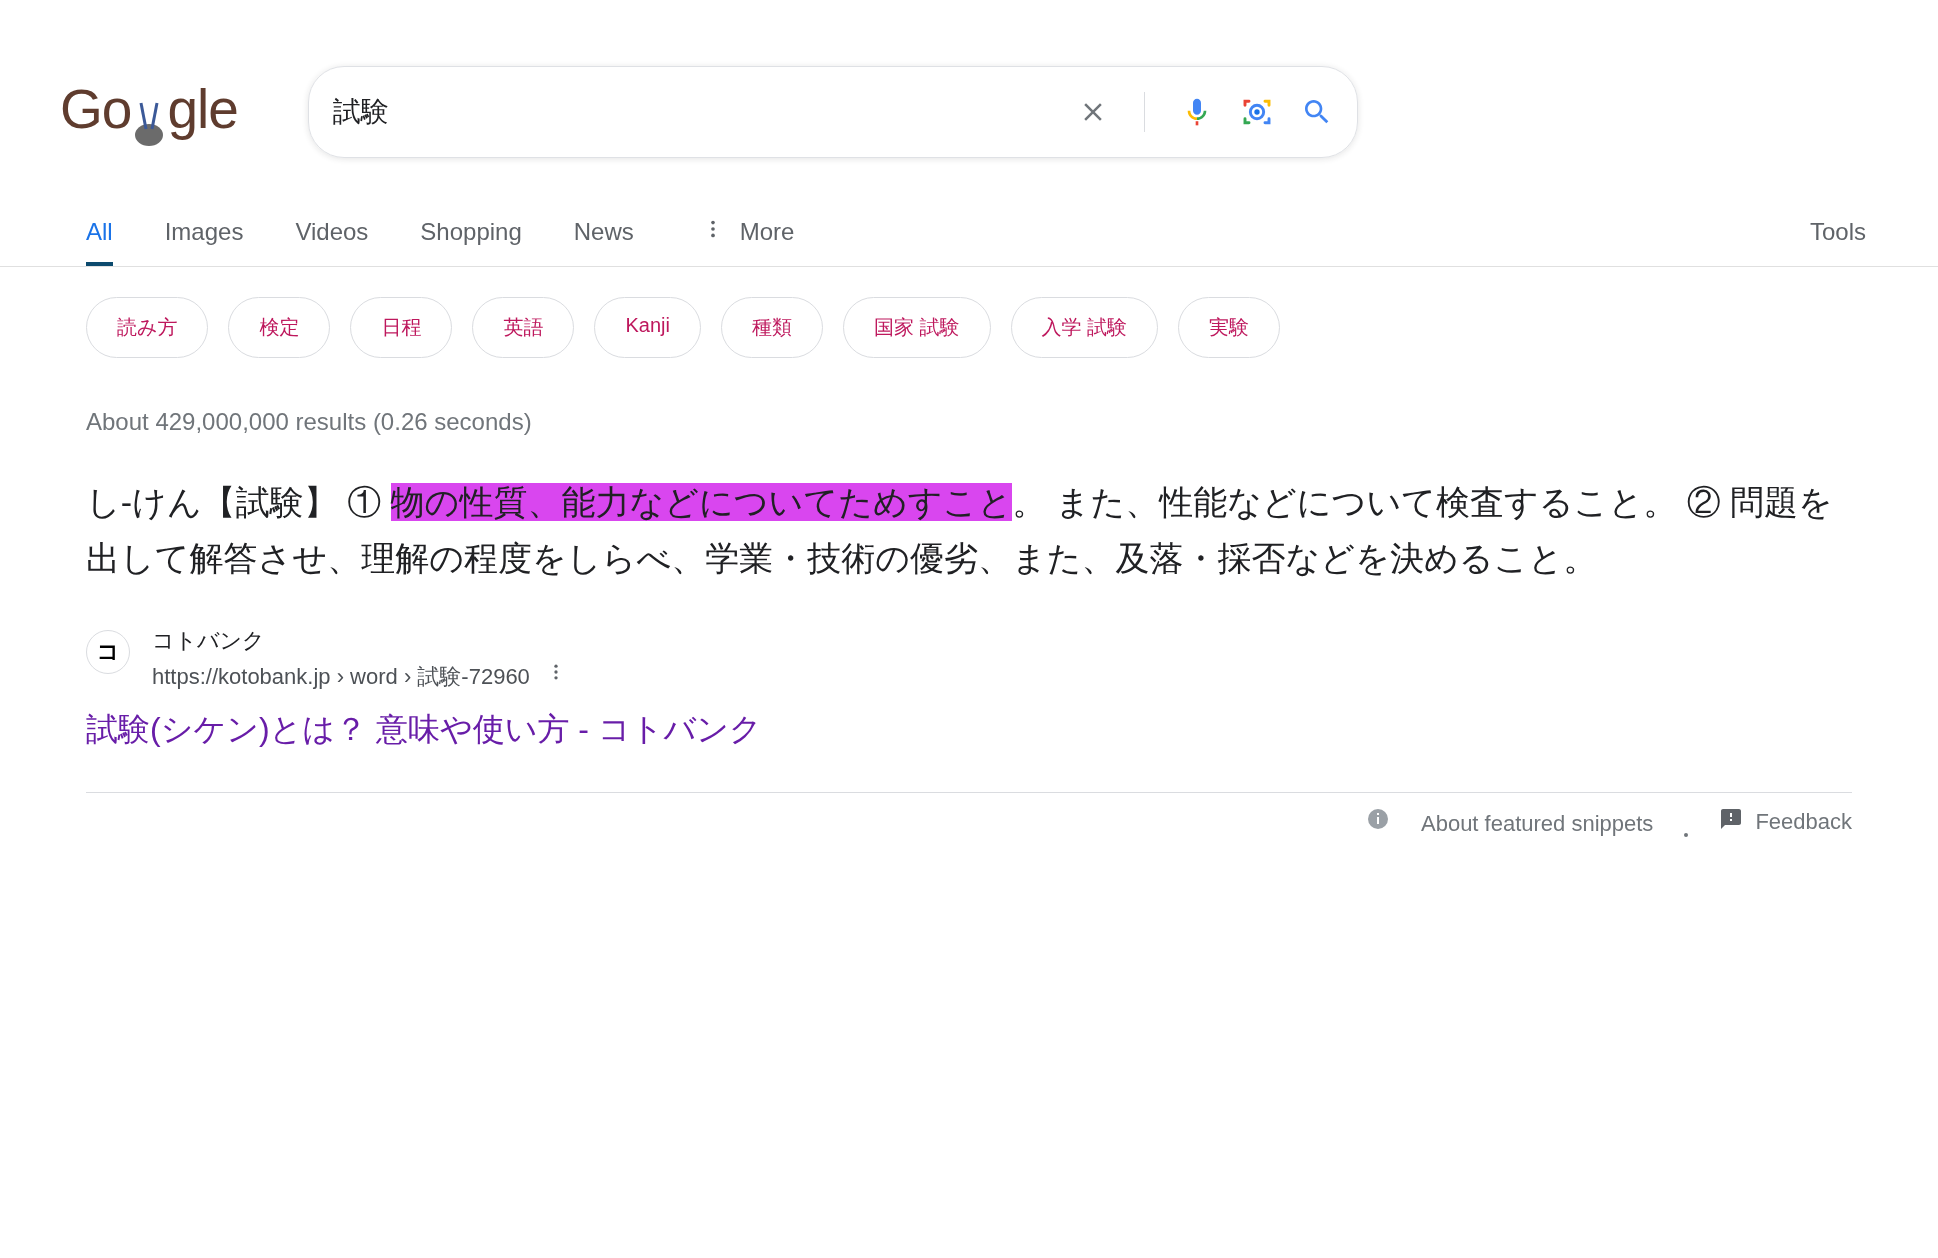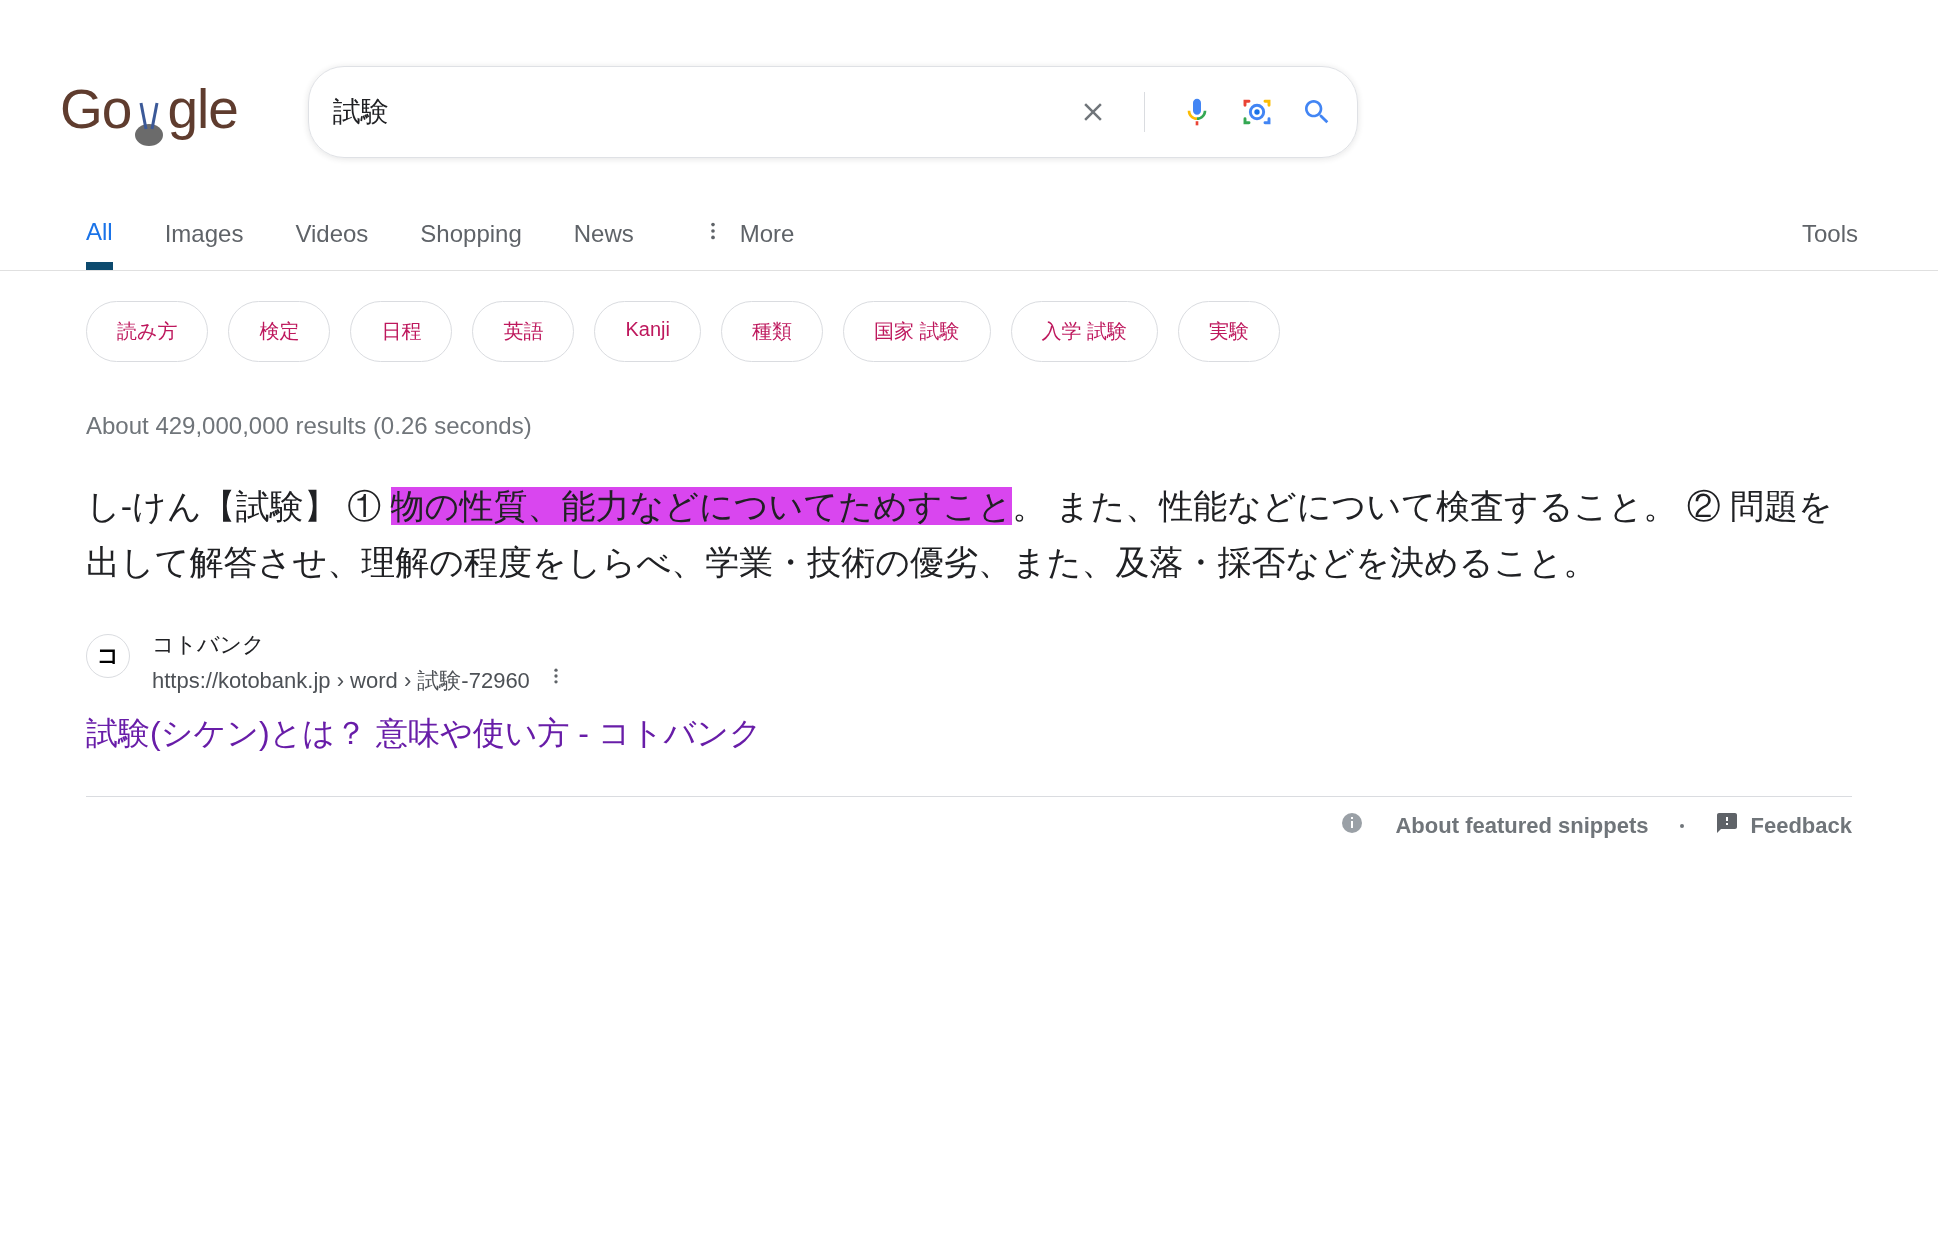--- a/index.html
+++ b/index.html
@@ -85,35 +85,35 @@
       gap: 52px;
       font-size: 24px;
     }
     .tab {
       padding-bottom: 20px;
       color: #5f6368;
       cursor: pointer;
     }
     .tab.active {
       color: #1a73e8;
-      border-bottom: 8px solid #0c4a6e;
+      border-bottom: 4px solid #0c4a6e;
       padding-bottom: 16px;
     }
     .tab-more {
       display: flex;
       align-items: center;
       gap: 16px;
       color: #5f6368;
       cursor: pointer;
       margin-left: 16px;
       padding-bottom: 20px;
     }
     .tools {
       position: absolute;
-      right: 80px;
+      right: 72px;
       color: #5f6368;
       cursor: pointer;
       padding-bottom: 20px;
     }
     .chips {
       display: flex;
       gap: 20px;
       padding: 30px 0 0 86px;
     }
     .chip {
@@ -180,25 +180,24 @@
       color: #681da8;
       cursor: pointer;
     }
     .footer-line {
       margin: 40px 86px 0 86px;
       border-top: 1px solid #dadce0;
       position: relative;
       padding-top: 14px;
       display: flex;
       justify-content: flex-end;
-      align-items: center;
+      align-items: flex-end;
       gap: 31px;
       color: #70757a;
       font-size: 22px;
-      font-weight: bold;
     }
     .footer-dot {
       width: 4px; height: 4px; border-radius: 50%; background: #70757a;
     }
     .feedback-group{
       display:flex; align-items:center; gap:12px; cursor:pointer;
     }
   </style>
 </head>
 <body>

